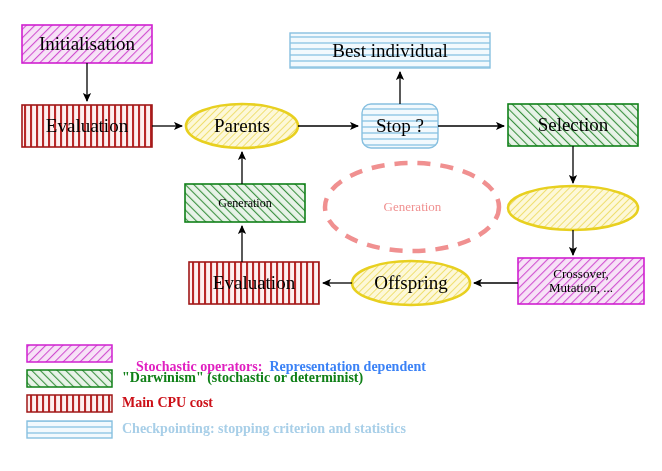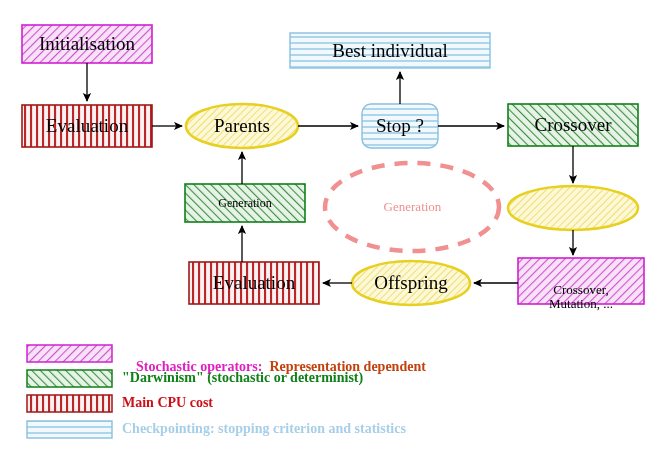--- a/index.html
+++ b/index.html
@@ -50,21 +50,21 @@
     pointer-events: none;
   }
   .legend-text {
     position: absolute;
     font-size: 14px;
     font-weight: bold;
     white-space: pre;
     line-height: 1;
   }
   .lg-magenta { color: #e020c0; }
-  .lg-gold    { color: #c2410c; margin-top: 19px; }
+  .lg-gold    { color: #3b82f6; margin-top: 19px; }
   .lg-green   { color: #108018; }
   .lg-red     { color: #cc1018; }
   .lg-blue    { color: #a8cfe8; }
 </style>
 </head>
 <body>
 
 <div id="diagram-root">
 
   <svg id="svg-layer" viewBox="0 0 662 471">
@@ -147,24 +147,24 @@
   <div class="node-label lbl-lg" style="left:22px;  top:25px;  width:130px; height:38px;border-radius:18px;">Initialisation</div>
 
   <div class="node-label lbl-lg" style="left:22px;  top:105px; width:130px; height:42px;">Evaluation</div>
 
   <div class="node-label lbl-lg" style="left:186px; top:104px; width:112px; height:44px;">Parents</div>
 
   <div class="node-label lbl-lg" style="left:290px; top:33px;  width:200px; height:35px;">Best individual</div>
 
   <div class="node-label lbl-lg" style="left:362px; top:104px; width:76px;  height:44px;">Stop ?</div>
 
-  <div class="node-label lbl-lg" style="left:508px; top:104px; width:130px; height:42px;">Crossover</div>
+  <div class="node-label lbl-lg" style="left:508px; top:104px; width:130px; height:42px;">Selection</div>
 
 
-  <div class="node-label lbl-sm" style="left:518px; top:258px; width:126px; height:46px;margin-top:16px;">Crossover,
+  <div class="node-label lbl-sm" style="left:518px; top:258px; width:126px; height:46px;">Crossover,
 Mutation, ...</div>
 
   <div class="node-label lbl-lg" style="left:352px; top:261px; width:118px; height:44px;">Offspring</div>
 
   <div class="node-label lbl-lg" style="left:189px; top:262px; width:130px; height:42px;">Evaluation</div>
 
   <div class="node-label lbl-xs" style="left:185px; top:184px; width:120px; height:38px;">Generation</div>
 
   <div class="gen-label" style="left:325px; top:163px; width:175px; height:88px;">Generation</div>
 

